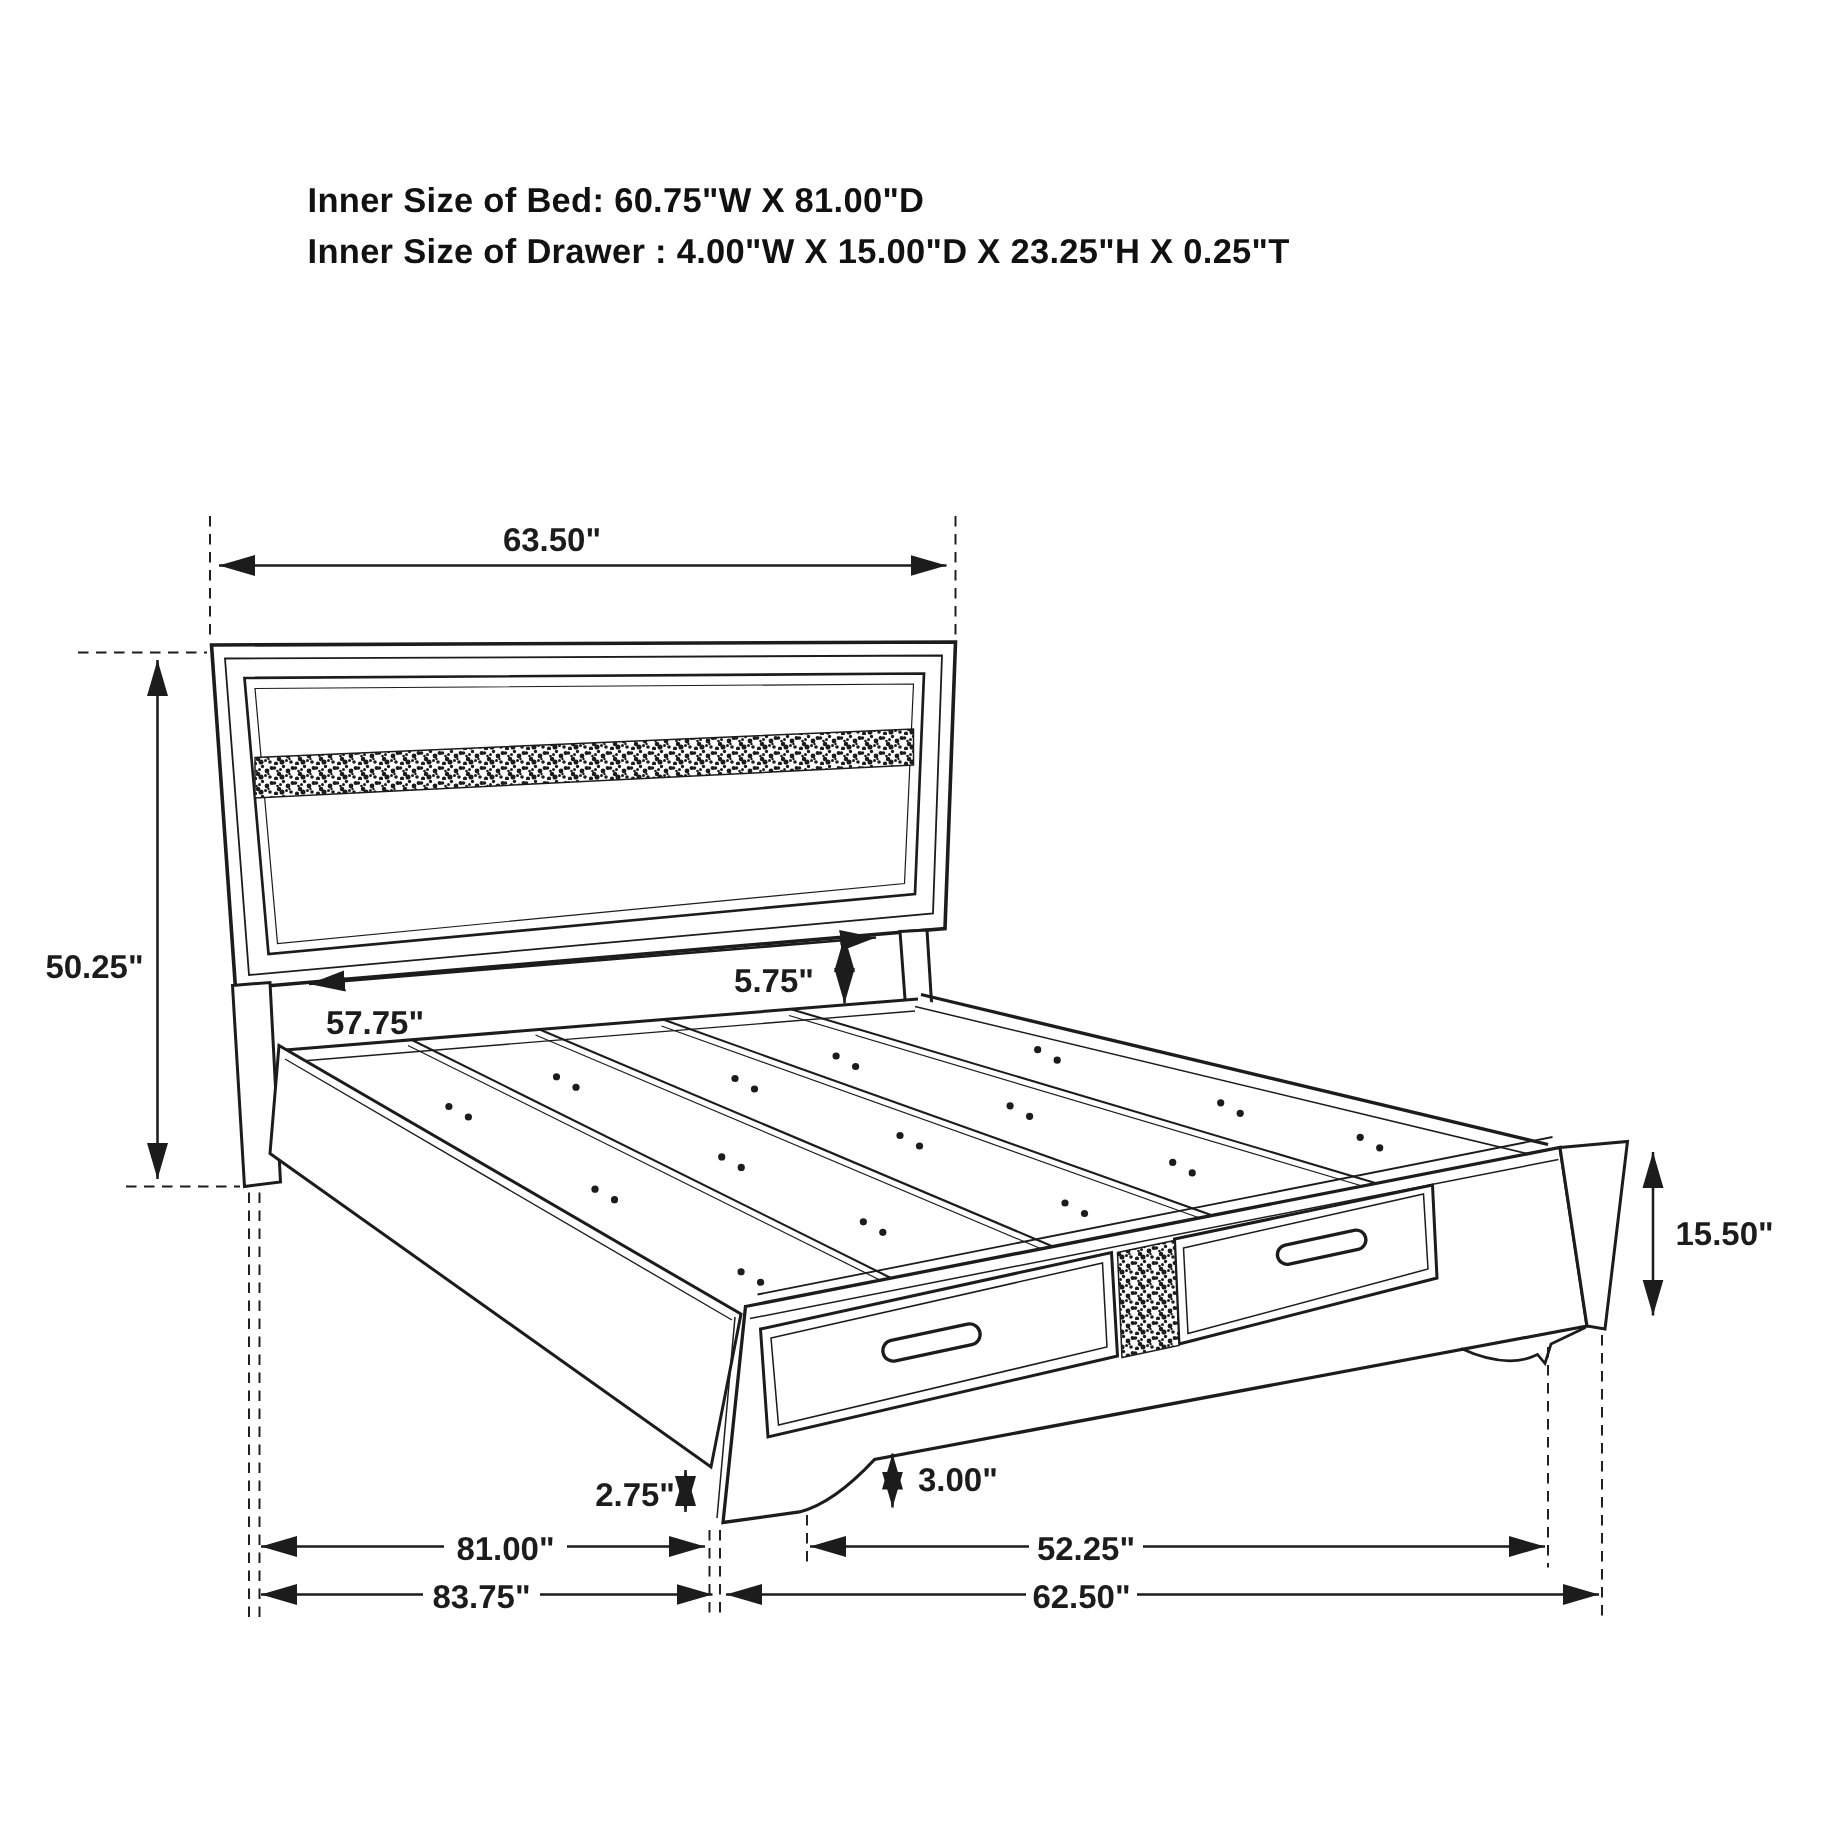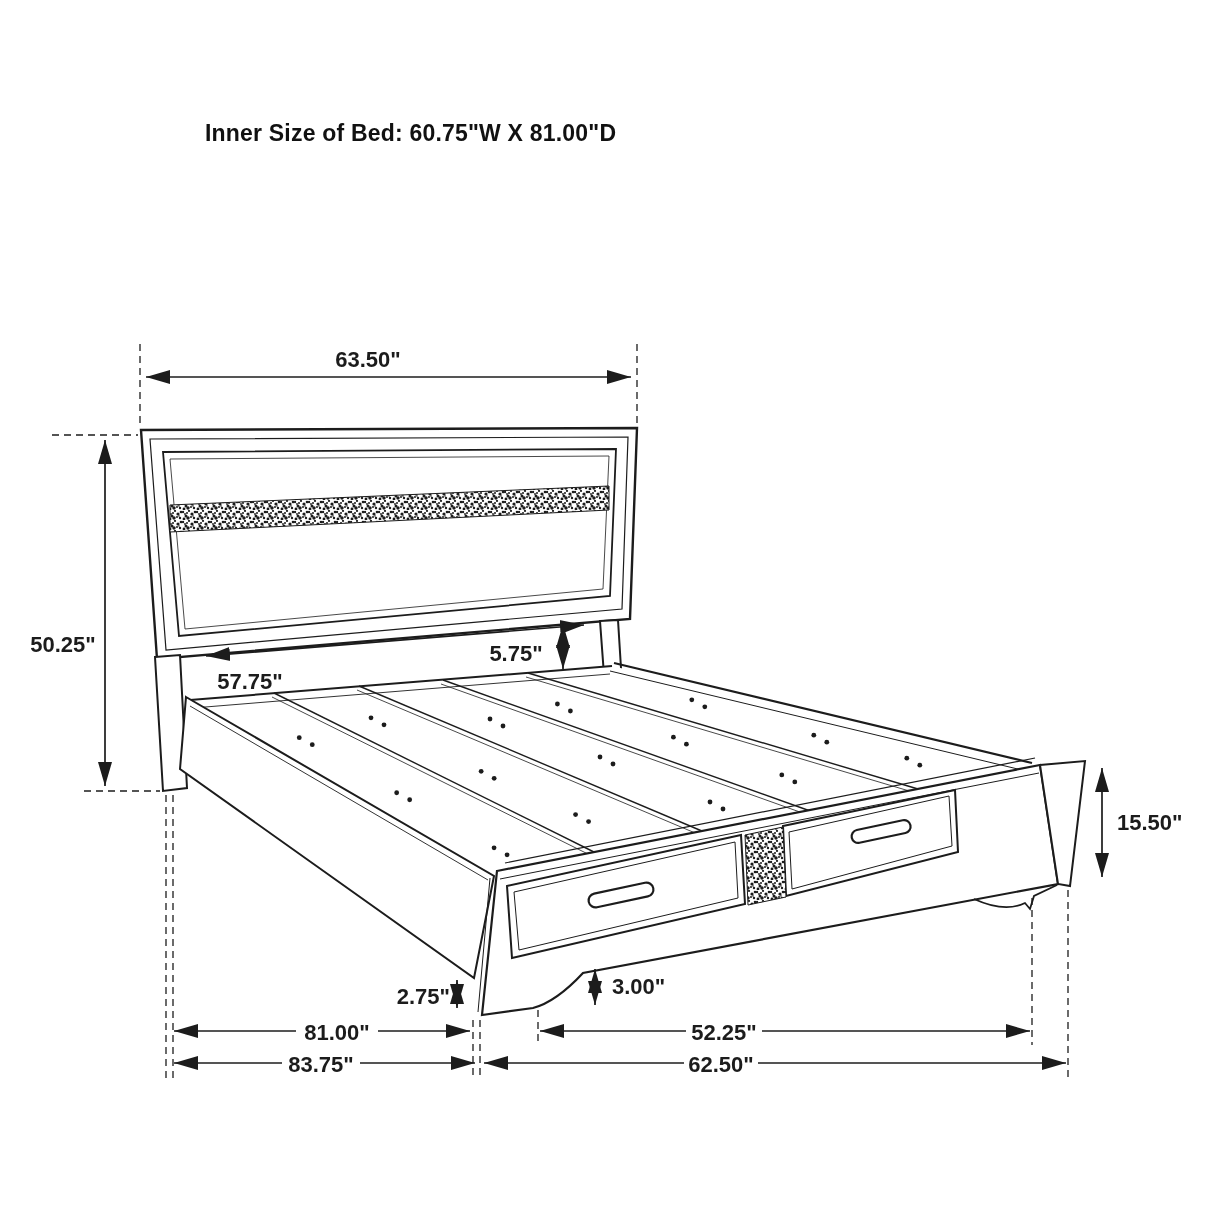--- a/index.html
+++ b/index.html
@@ -23,20 +23,21 @@
     fill:var(--ink); white-space:pre;
   }
 </style>
 </head>
 <body>
 
 <div id="stage">
 
   <div id="title-block">
     <div>Inner Size of Bed: 60.75"W X 81.00"D</div>
+    <div>Inner Size of Drawer : 4.00"W X 15.00"D X 23.25"H X 0.25"T</div>
   </div>
 
   <svg width="1214" height="1214" viewBox="0 0 1214 1214">
     <defs>
       <marker id="arr" viewBox="0 0 24 16" refX="24" refY="8" markerWidth="24" markerHeight="16" markerUnits="userSpaceOnUse" orient="auto-start-reverse">
         <path d="M24,8 L0,1 L0,15 Z" fill="#1c1c1c"></path>
       </marker>
       <pattern id="speckle" width="14" height="10" patternUnits="userSpaceOnUse">
         <rect width="14" height="10" fill="#ffffff"></rect>
         <circle cx="1" cy="2" r="1.2" fill="#1c1c1c"></circle>

